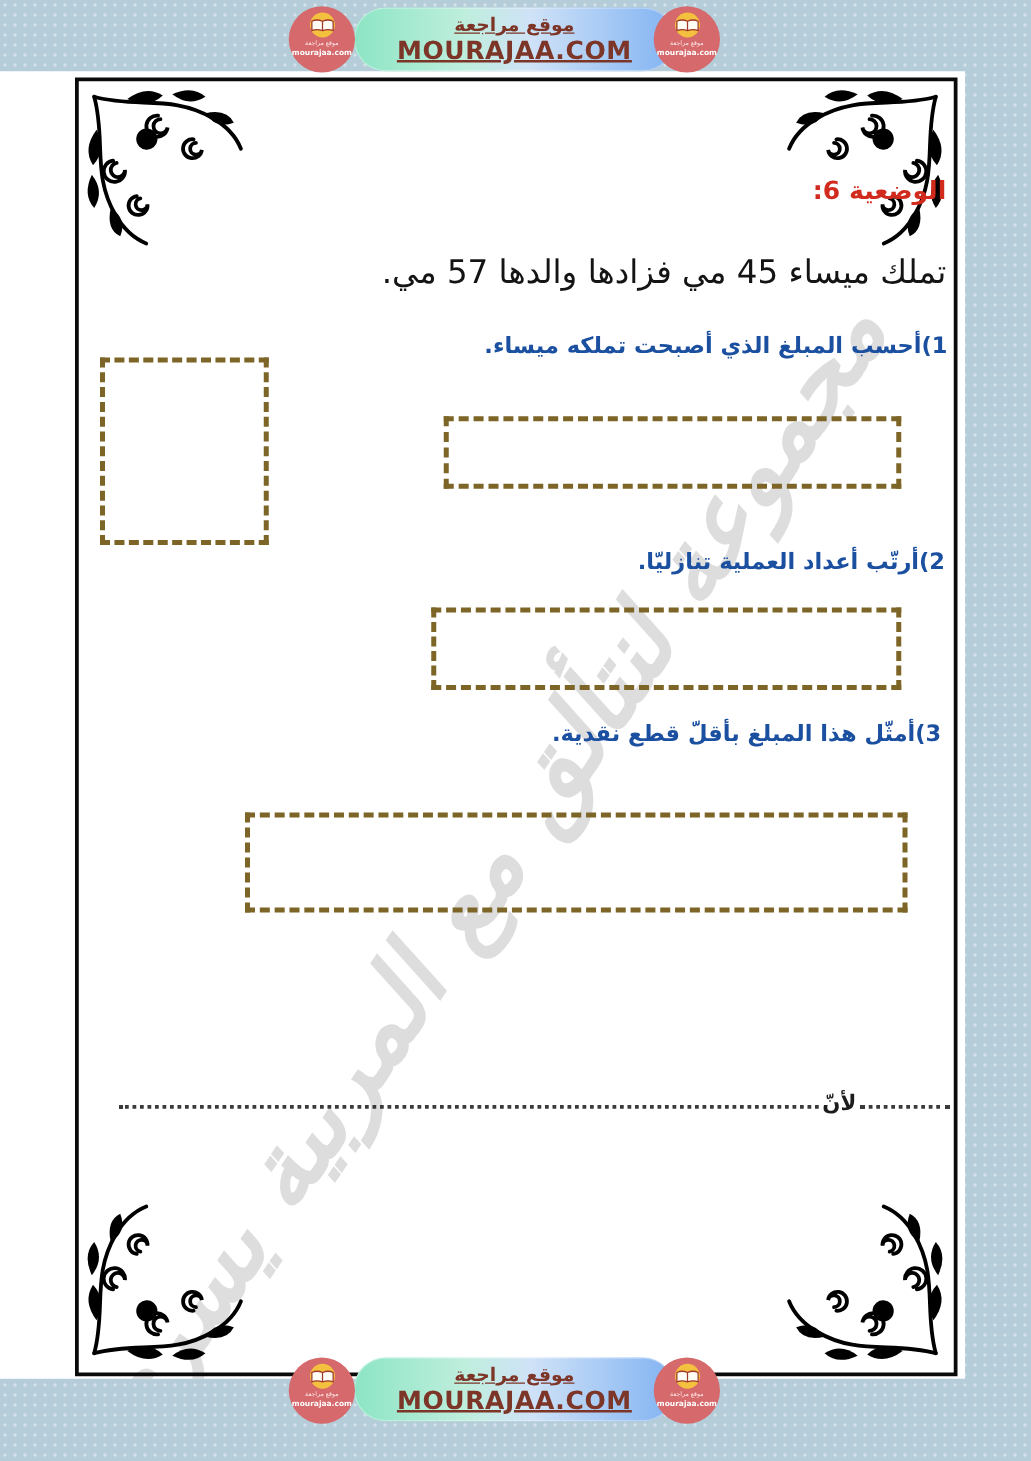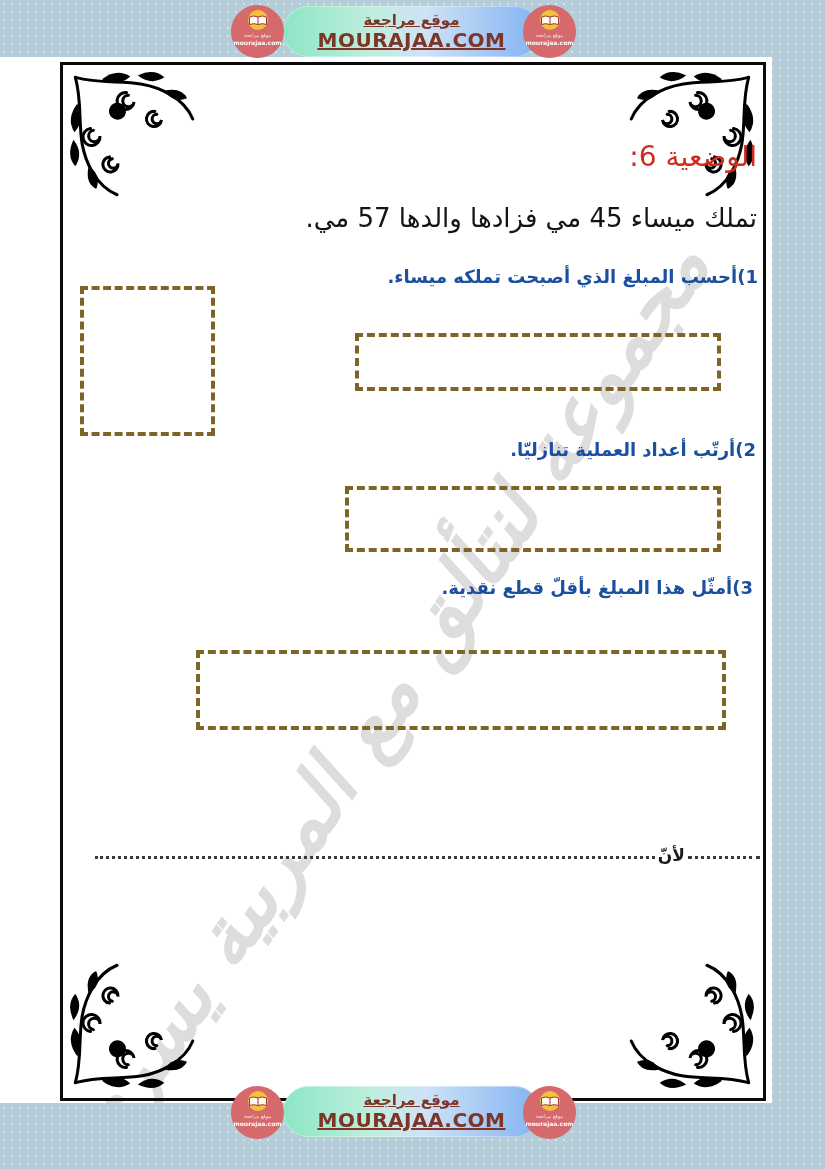--- a/index.html
+++ b/index.html
@@ -15,34 +15,34 @@
   .ornament{position:absolute;width:142px;height:142px;}
   .orn-tl{left:64px;top:66px;}
   .orn-tr{left:618px;top:66px;transform:scaleX(-1);}
   .orn-bl{left:64px;top:952px;transform:scaleY(-1);}
   .orn-br{left:618px;top:952px;transform:scale(-1,-1);}
   .watermark{
     position:absolute;left:-90px;top:560px;width:1000px;text-align:center;
     transform:rotate(-56deg);font-size:80px;font-weight:bold;font-style:italic;
     color:#c3c3c3;opacity:.55;white-space:nowrap;direction:rtl;pointer-events:none;
   }
-  .title{position:absolute;right:68px;top:140px;direction:rtl;font-size:28px;font-weight:normal;color:#d02b1d;}
+  .title{position:absolute;right:68px;top:140px;direction:rtl;font-size:20px;font-weight:bold;color:#d02b1d;}
   .intro{position:absolute;right:68px;top:203px;direction:rtl;font-size:26px;color:#141414;}
   .question{position:absolute;direction:rtl;font-size:18px;font-weight:bold;color:#1b4fa0;}
   .q1{right:67px;top:266px;}
   .q2{right:69px;top:439px;}
   .q3{right:72px;top:577px;}
   .q4{right:68px;top:790px;}
   .dashed-box{position:absolute;border:4px dashed #7c6527;background:transparent;}
   .scratch-box{left:80px;top:286px;width:127px;height:142px;}
   .abox1{left:355px;top:333px;width:358px;height:50px;}
   .abox2{left:345px;top:486px;width:368px;height:58px;}
   .abox3{left:196px;top:650px;width:522px;height:72px;}
   .because-line{
-    position:absolute;left:95px;top:838px;width:665px;height:26px;
+    position:absolute;left:95px;top:866px;width:665px;height:26px;
     display:flex;align-items:flex-end;direction:rtl;
   }
   .dots{height:1px;border-bottom:3px dotted #3a3a3a;margin-bottom:5px;}
   .dots-short{flex:0 0 72px;}
   .dots-long{flex:1;}
   .because-word{flex:0 0 auto;padding:0 3px;font-size:17px;font-weight:bold;color:#1d1d1d;line-height:1;margin-bottom:0;}
   .signature{
     position:absolute;left:290px;top:1036px;width:280px;text-align:center;z-index:2;
     font-family:"DejaVu Serif",serif;font-size:40px;font-weight:bold;color:#0d0d0d;direction:rtl;white-space:nowrap;
   }

